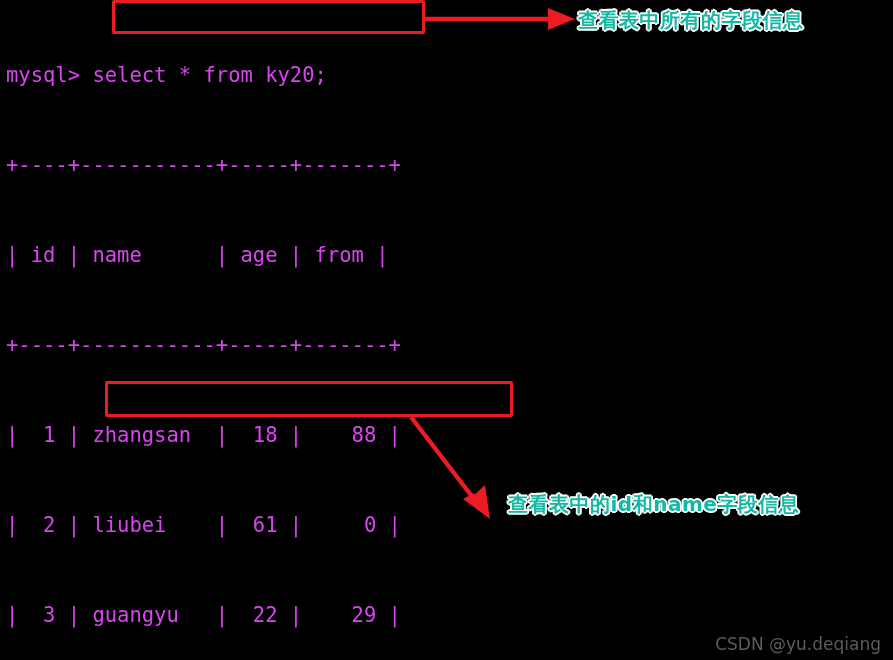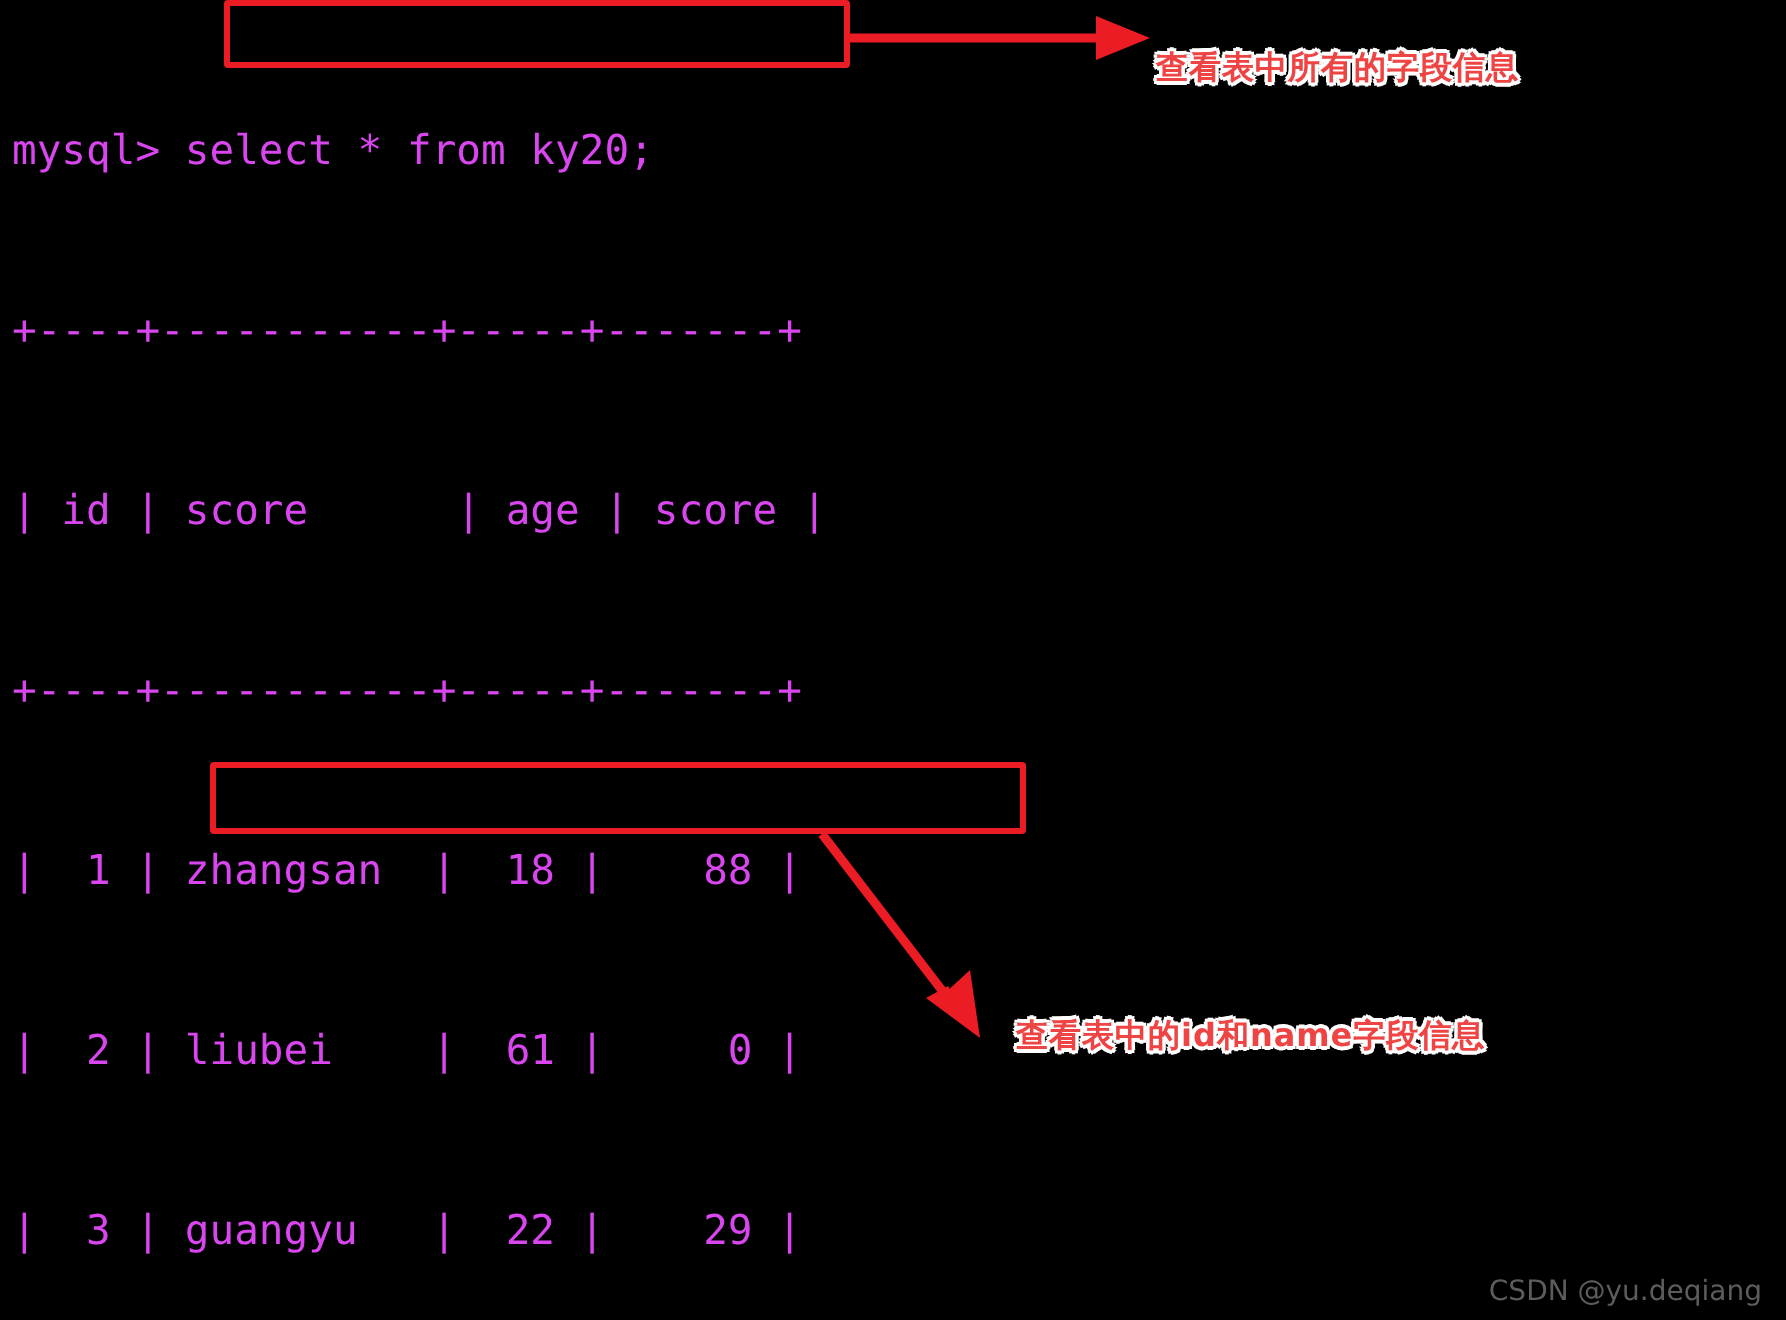--- a/index.html
+++ b/index.html
@@ -54,59 +54,58 @@
     overflow: visible;
   }
   #arrow-1-wrap { left: 420px; top: 0px;   width: 160px; height: 40px; }
   #arrow-2-wrap { left: 395px; top: 405px; width: 120px; height: 125px; }
 
   
   .annot {
     position: absolute;
     font-family: "DejaVu Sans", "Liberation Sans", sans-serif;
     font-weight: bold;
-    font-size: 16px;
+    font-size: 20px;
     line-height: 1;
-    color: #ef4444;
+    color: #14b8a6;
     white-space: nowrap;
     letter-spacing: 0.5px;
     text-shadow:
       -1.4px -1.4px 0 #ffffff,
        1.4px -1.4px 0 #ffffff,
       -1.4px  1.4px 0 #ffffff,
        1.4px  1.4px 0 #ffffff,
       -1.8px  0    0 #ffffff,
        1.8px  0    0 #ffffff,
        0    -1.8px 0 #ffffff,
        0     1.8px 0 #ffffff;
-    margin-top: 16px;
   }
   #annot-1 { left: 578px; top: 10px;  }
   #annot-2 { left: 508px; top: 494px; }
 
   
   #watermark {
     position: absolute;
     right: 12px;
     bottom: 6px;
     font-family: "DejaVu Sans", "Liberation Sans", sans-serif;
-    font-size: 14px;
+    font-size: 17px;
     color: #5c5c5c;
     white-space: nowrap;
   }
 </style>
 </head>
 <body>
 
 <div id="screen">
 
   <div id="terminal">
     <div class="tline">mysql&gt; select * from ky20;</div>
     <div class="tline">+----+-----------+-----+-------+</div>
-    <div class="tline">| id | score      | age | score |</div>
+    <div class="tline">| id | name      | age | from |</div>
     <div class="tline">+----+-----------+-----+-------+</div>
     <div class="tline">|  1 | zhangsan  |  18 |    88 |</div>
     <div class="tline">|  2 | liubei    |  61 |     0 |</div>
     <div class="tline">|  3 | guangyu   |  22 |    29 |</div>
     
     
     
     
     
     

